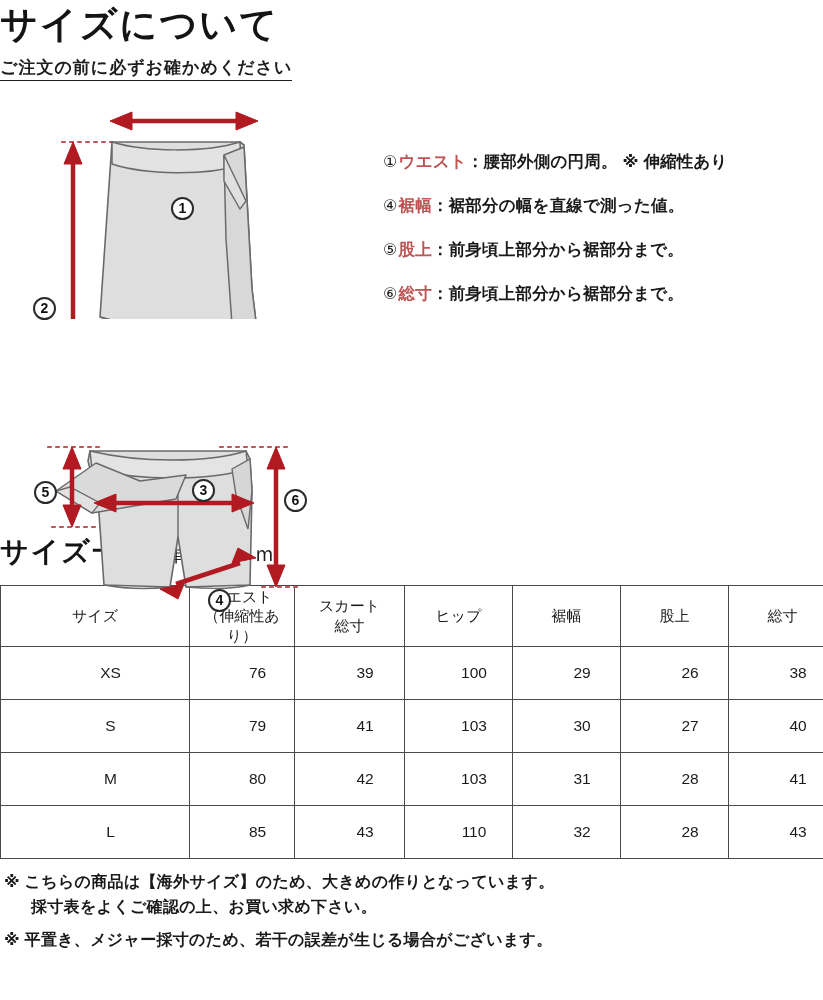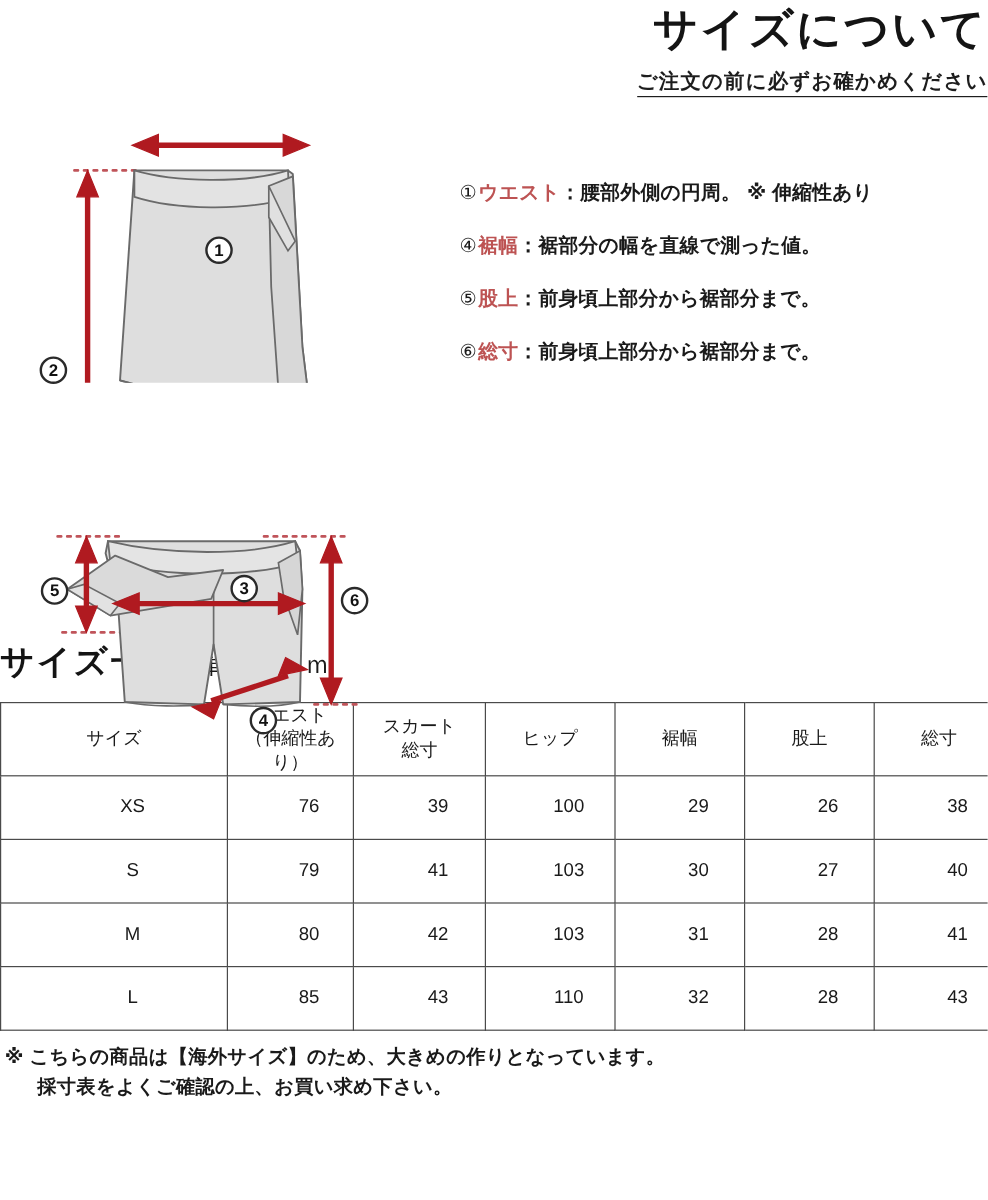--- a/index.html
+++ b/index.html
@@ -12,21 +12,21 @@
     height: 1000px;
     position: relative;
     font-family: "Liberation Sans", "DejaVu Sans", sans-serif;
     color: #1a1a1a;
     overflow: hidden;
   }
 
   
   .header {
     width: 100%;
-    text-align: right;
+    text-align: left;
     padding-top: 4px;
   }
   .main-title {
     font-size: 37px;
     font-weight: bold;
     letter-spacing: 2px;
     color: #141414;
     line-height: 1.15;
     margin: 0;
   }
@@ -349,13 +349,14 @@
       <td>32</td>
       <td>28</td>
       <td>43</td>
     </tr>
   </tbody>
 </table>
 
 <div class="notes">
   <div class="note-line">※ こちらの商品は【海外サイズ】のため、大きめの作りとなっています。</div>
   <div class="note-line note-indent">採寸表をよくご確認の上、お買い求め下さい。</div>
+  <div class="note-line note-gap">※ 平置き、メジャー採寸のため、若干の誤差が生じる場合がございます。</div>
 </div>
 
 </body></html>

